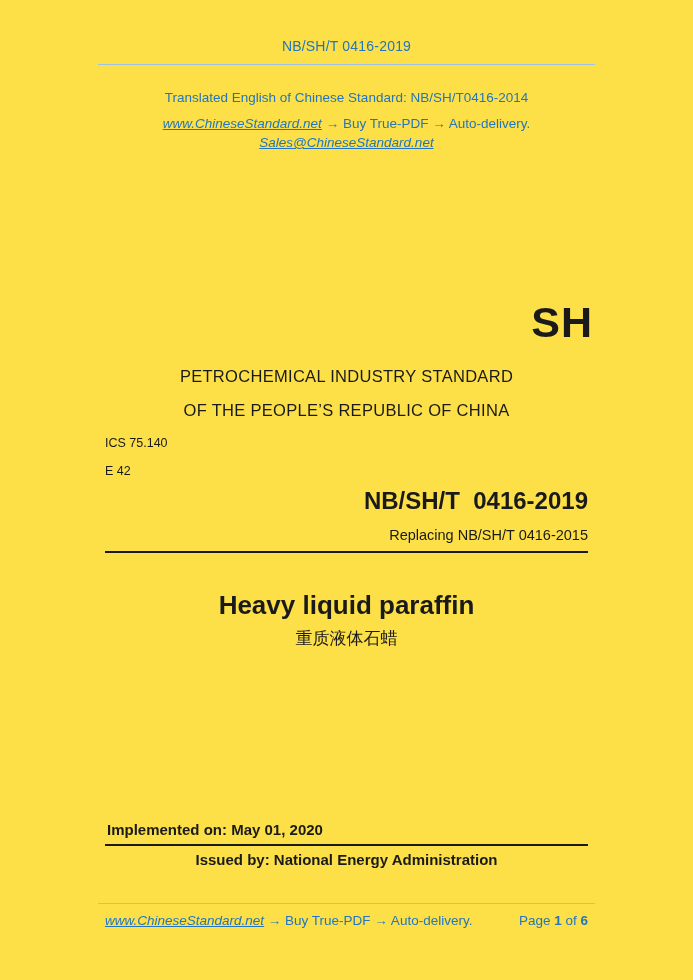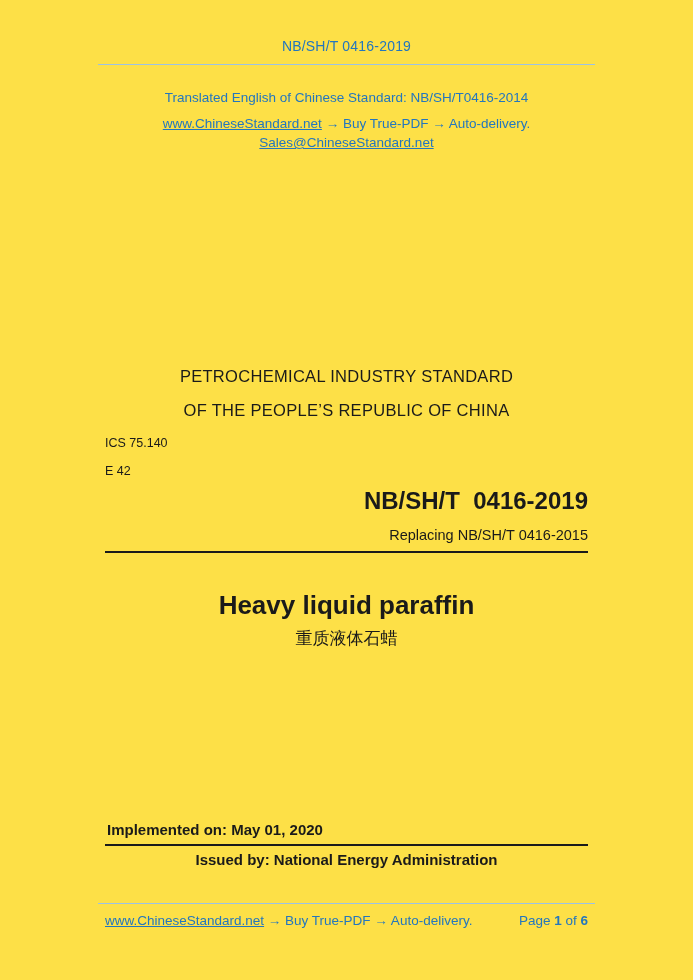--- a/index.html
+++ b/index.html
@@ -27,21 +27,21 @@
     height: 1px;
     background: #9CC2E5;
   }
   .rule-top { top: 64px; }
   .rule-bottom { top: 903px; }
 
   .notice-line { font-size: 13.5px; }
   .notice-1 { top: 90px; }
   .notice-2 { top: 116px; }
   .notice-3 { top: 135px; }
-  .link { text-decoration: underline; cursor: pointer; }
+  .link { text-decoration: underline; cursor: pointer; font-style: italic; }
 
   .sh-logo {
     position: absolute;
     top: 298px;
     right: 100px;
     font-size: 43px;
     font-weight: bold;
     letter-spacing: 1px;
   }
   .std-type { font-size: 16.5px; letter-spacing: 0.3px; }
@@ -115,20 +115,21 @@
   <div class="centered notice-line notice-1 blue">Translated English of Chinese Standard: NB/SH/T0416-2014</div>
 
   <div class="centered notice-line notice-2 blue">
     <span class="link">www.ChineseStandard.net</span><span> → Buy True-PDF → Auto-delivery.</span>
   </div>
 
   <div class="centered notice-line notice-3 blue">
     <span class="link">Sales@ChineseStandard.net</span>
   </div>
 
+  <div class="sh-logo">SH</div>
 
   <div class="centered std-type std-type-1">PETROCHEMICAL INDUSTRY STANDARD</div>
 
   <div class="centered std-type std-type-2">OF THE PEOPLE’S REPUBLIC OF CHINA</div>
 
   <div class="ics-block ics-code">ICS 75.140</div>
 
   <div class="ics-block class-code">E 42</div>
 
   <div class="std-number">NB/SH/T  0416-2019</div>

